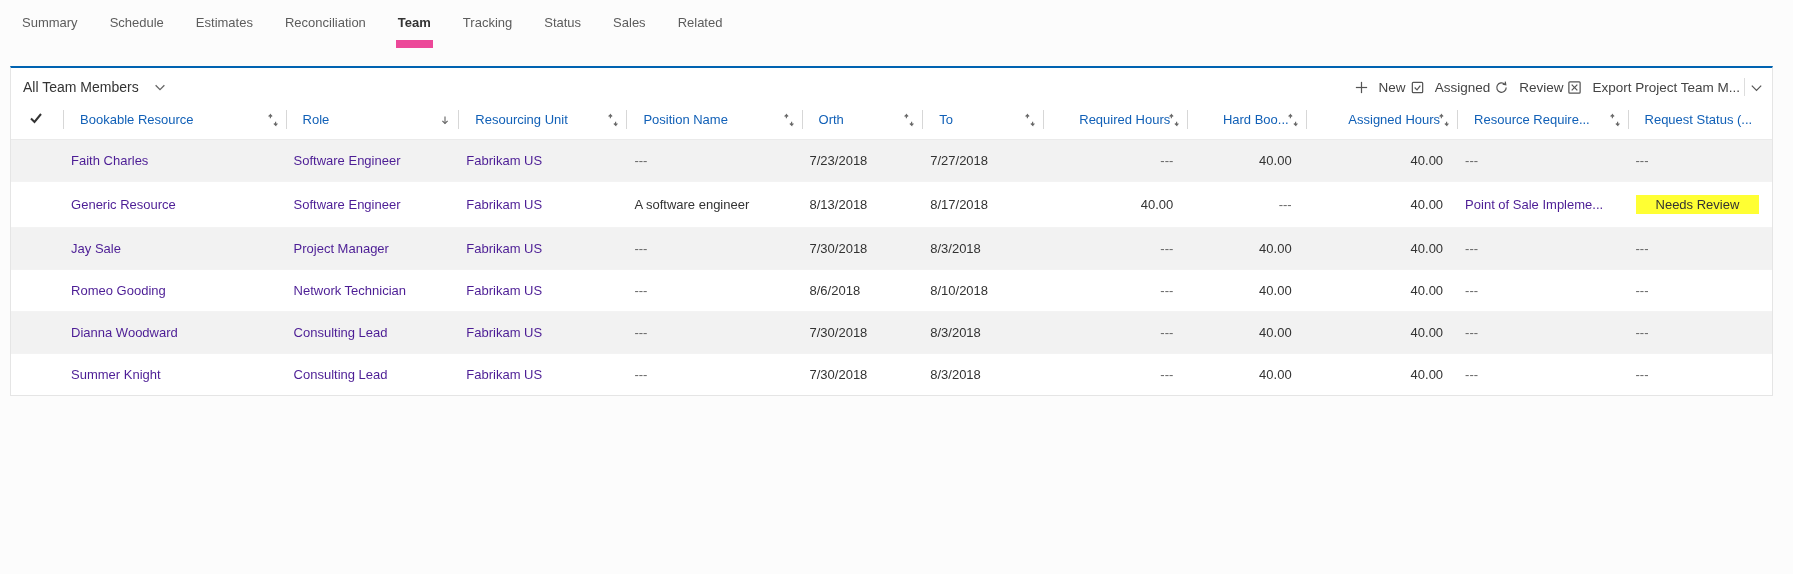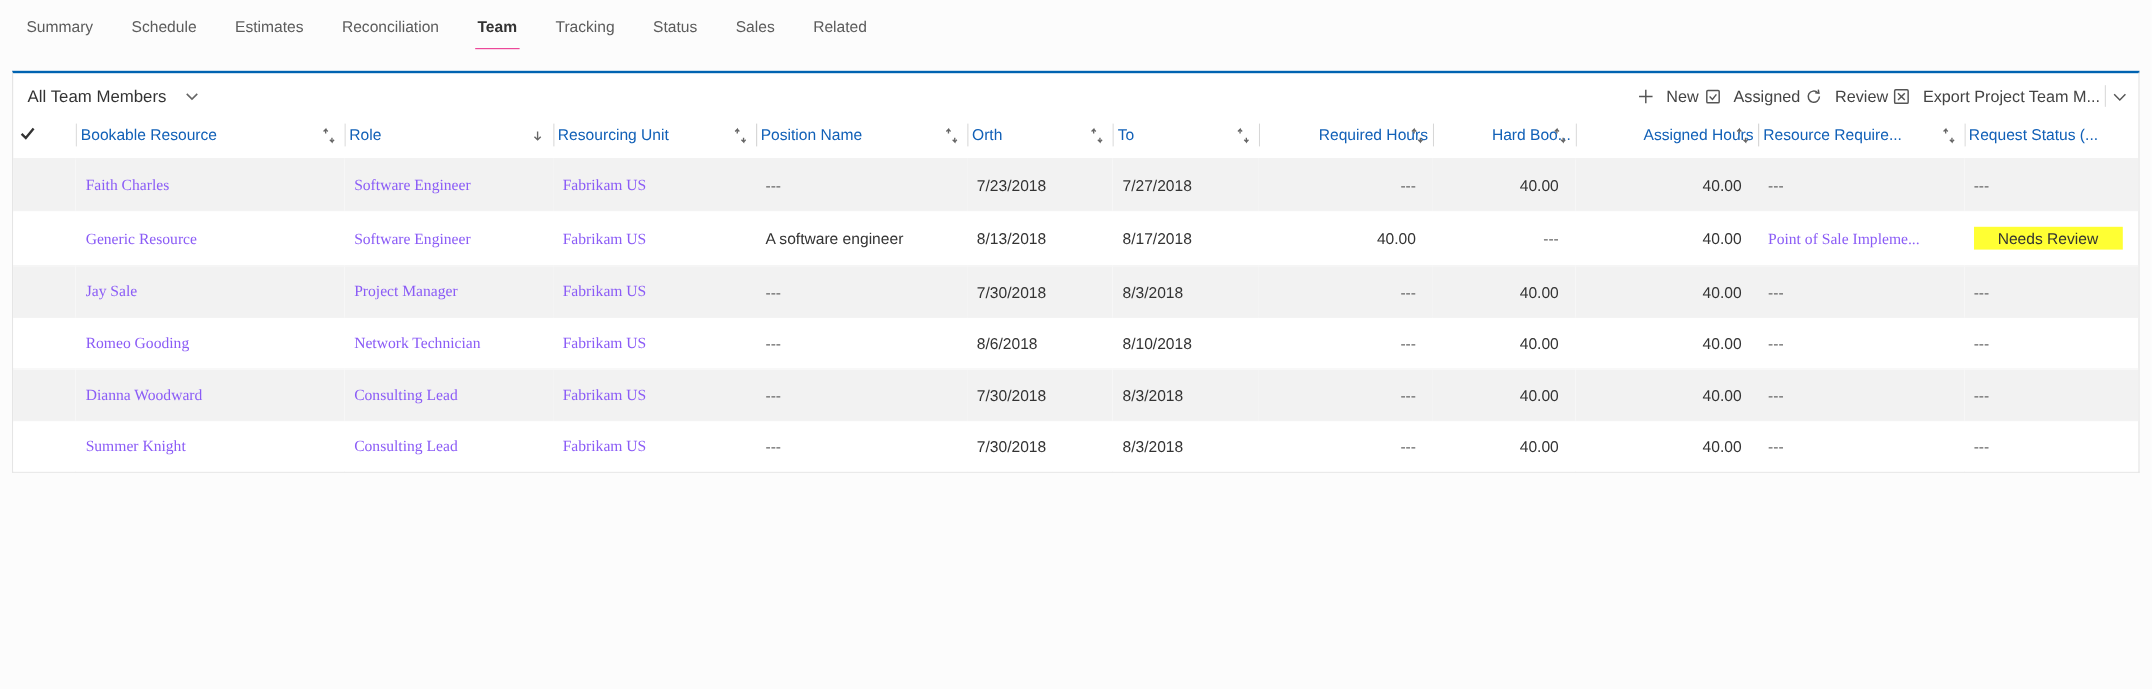--- a/index.html
+++ b/index.html
@@ -19,27 +19,27 @@
       gap: 28px;
       padding: 10px 20px 0 20px;
       color: #4b4b4b;
     }
     .tab {
       padding: 5px 2px 10px 2px;
       cursor: pointer;
       color: #5c5c5c;
     }
     .tab.active {
-      border-bottom: 1px solid #ec4899;
+      border-bottom: 8px solid #ec4899;
       color: #333;
       font-weight: 600;
     }
     
     .panel {
-      margin: 18px 10px 10px 10px;
+      margin: 18px 20px 10px 10px;
       border: 1px solid #e5e5e5;
       border-top: 2px solid #0063b1;
       background: #fff;
     }
     .panel-bar {
       display: flex;
       align-items: center;
       justify-content: space-between;
       padding: 10px 8px 4px 12px;
     }
@@ -80,21 +80,21 @@
     table {
       width: 100%;
       border-collapse: collapse;
       table-layout: fixed;
     }
     thead th {
       text-align: left;
       font-weight: 400;
       color: #1160b7;
       font-size: 13px;
-      padding: 10px 4px;
+      padding: 10px 17px;
       border-bottom: 1px solid #eaeaea;
       position: relative;
       white-space: nowrap;
       overflow: hidden;
       text-overflow: ellipsis;
       cursor: pointer;
     }
     thead th .sep {
       position: absolute;
       left: 0; top: 10px; bottom: 10px;
@@ -113,21 +113,21 @@
       padding: 13px 8px;
       font-size: 13px;
       vertical-align: middle;
       white-space: nowrap;
       overflow: hidden;
       text-overflow: ellipsis;
       border-top: 1px solid #f3f3f3;
     }
     tbody tr:nth-child(odd) td { background: #f2f2f2; }
     tbody tr:nth-child(even) td { background: #ffffff; }
-    .link { color: #8b5cf6; cursor: pointer; font-family: Liberation Serif, serif; }
+    .link { color: #4c1d95; cursor: pointer; }
     .num { text-align: right; padding-right: 14px; }
     .dash { color:#666; }
     .hl { background: #ffff33; display:inline-block; padding:2px 20px; }
     .sel-col { width: 44px; }
     .check-ic { width:16px;height:16px; stroke:#333; fill:none; stroke-width:2;}
     colgroup col.c-sel{width:44px}
     colgroup col.c-res{width:188px}
     colgroup col.c-role{width:146px}
     colgroup col.c-unit{width:142px}
     colgroup col.c-pos{width:148px}

